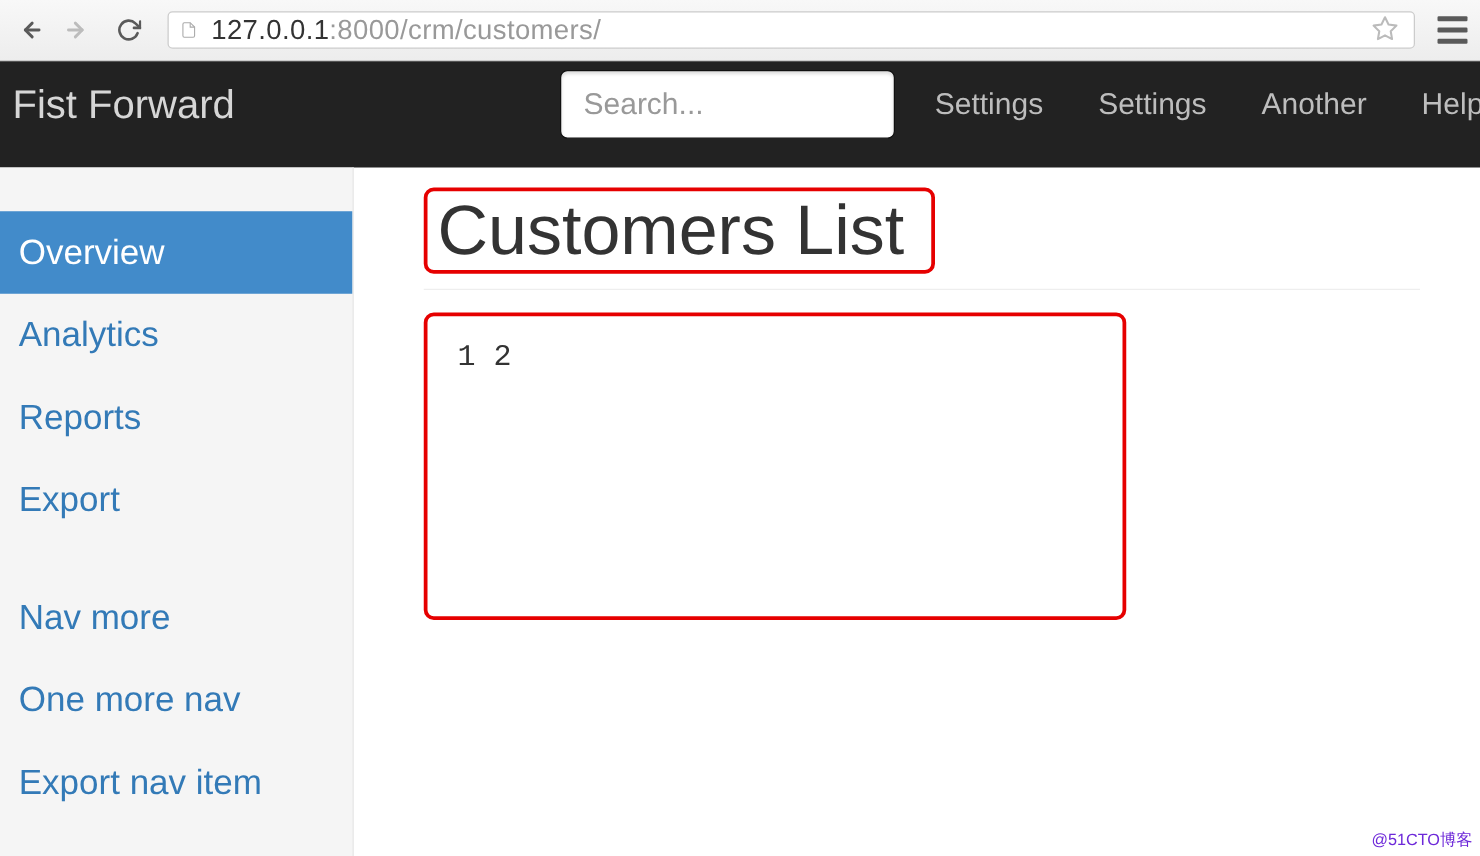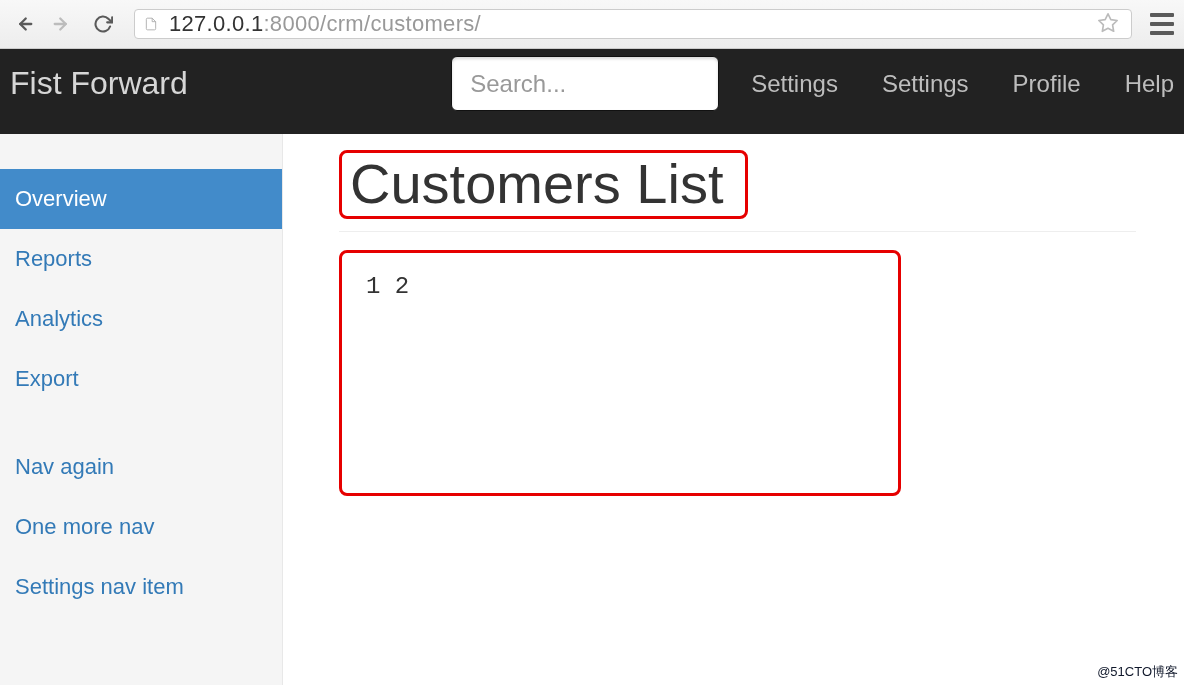--- a/index.html
+++ b/index.html
@@ -133,21 +133,21 @@
       width: 283px;
       background: #f5f5f5;
       border-right: 1px solid #e8e8e8;
       padding-top: 35px;
       overflow: hidden;
     }
     .sidebar ul { list-style: none; }
     .sidebar li a {
       display: block;
       padding: 17px 15px 17px 15px;
-      font-size: 22px;
+      font-size: 28px;
       color: #337ab7;
       text-decoration: none;
       cursor: pointer;
     }
     .sidebar li.active a {
       background: #428bca;
       color: #fff;
     }
     .sidebar .nav-sep { height: 28px; }
 
@@ -179,21 +179,21 @@
       border-radius: 8px;
       padding: 20px 24px;
       font-size: 24px;
       color: #333;
       font-family: Liberation Mono, monospace;
     }
     .watermark {
       position: absolute;
       right: 6px;
       bottom: 4px;
-      color: #0f172a;
+      color: #6d28d9;
       font-size: 13px;
     }
   </style>
 </head>
 <body>
 
 <div class="browser-chrome">
   <div class="nav-btn">
     <svg width="22" height="22" viewBox="0 0 24 24" fill="none" stroke="currentColor" stroke-width="2.5" stroke-linecap="round" stroke-linejoin="round">
         <polyline points="15 18 9 12 15 6"></polyline>
@@ -236,51 +236,51 @@
 </div>
 
 <div class="navbar">
   <div class="brand">Fist Forward</div>
   <div class="search-wrap">
     <input class="search-input" type="text" placeholder="Search..." style="">
   </div>
   <div class="nav-links">
     <a>Settings</a>
     <a>Settings</a>
-    <a>Profile</a>
+    <a>Another</a>
     <a>Help</a>
   </div>
 </div>
 
 <div class="page-body">
   <nav class="sidebar">
     <ul>
       <li class="active">
           <a>Overview</a>
         </li>
       <li>
+          <a>Analytics</a>
+        </li>
+      <li>
           <a>Reports</a>
-        </li>
-      <li>
-          <a>Analytics</a>
         </li>
       <li>
           <a>Export</a>
         </li>
     </ul>
     <div class="nav-sep"></div>
     <ul>
       <li>
-          <a>Nav again</a>
+          <a>Nav more</a>
         </li>
       <li>
           <a>One more nav</a>
         </li>
       <li>
-          <a>Settings nav item</a>
+          <a>Export nav item</a>
         </li>
     </ul>
   </nav>
 
   <main class="main">
     <h1 class="page-header">Customers List</h1>
     <hr class="header-rule">
     <div class="content-box">
       <span>1 2</span>
     </div>

